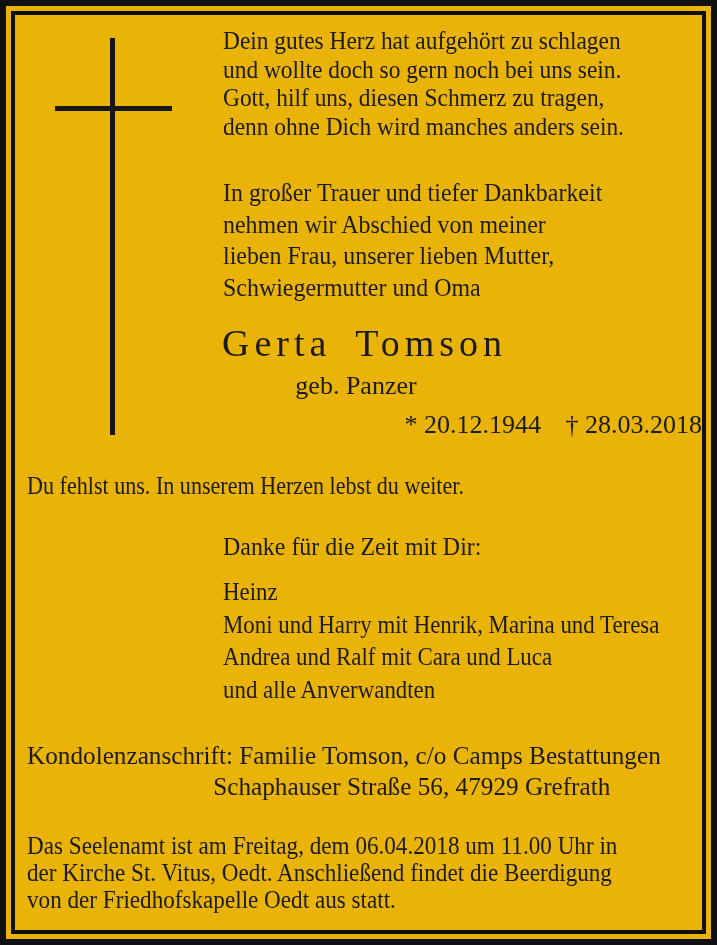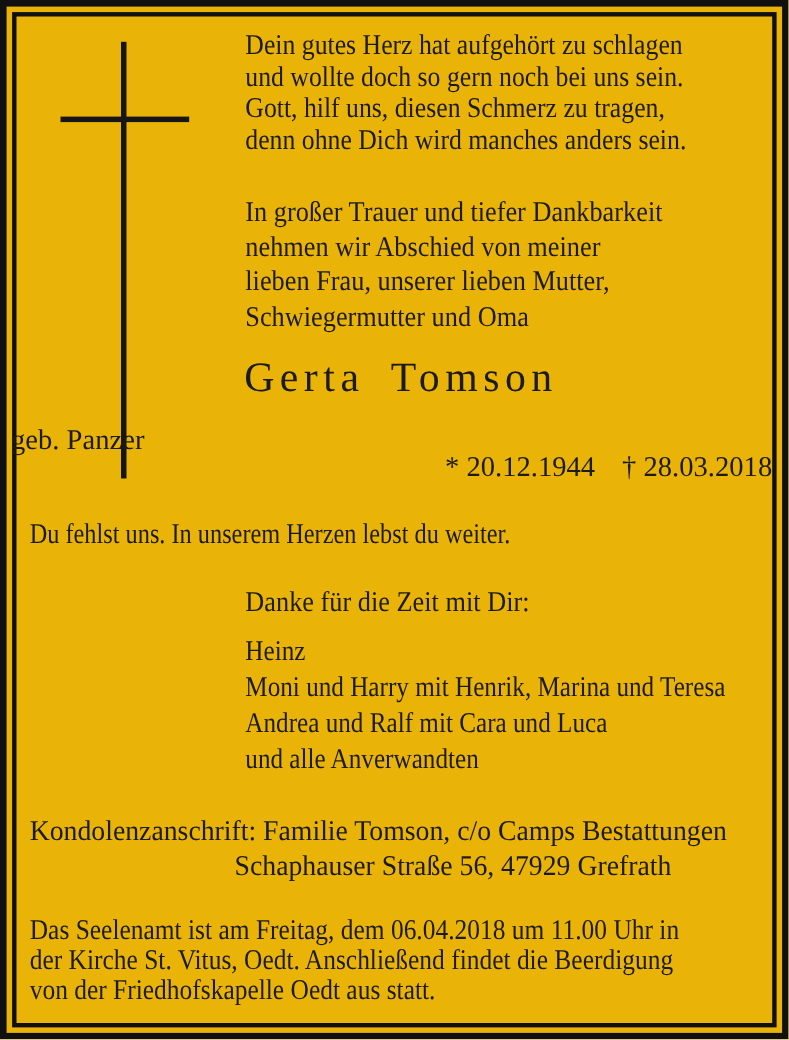--- a/index.html
+++ b/index.html
@@ -59,21 +59,21 @@
   .intro     { left: 223px; top: 177px; line-height: 31.5px; transform: scaleX(.92); }
   .name-line {
     left: 15px; right: 15px; top: 322px;
     text-align: center;
     font-size: 38px;
     letter-spacing: 5px;
     word-spacing: 10px;
     line-height: 42px;
     padding-left: 12px;
   }
-  .maiden-line { left: 10px; right: 15px; top: 371px; line-height: 30px; margin-top: 14px; }
+  .maiden-line { left: 10px; right: 15px; top: 371px; text-align: center; line-height: 30px; }
   .dates-line  { left: 15px; right: 15px; top: 410px; text-align: right; line-height: 30px; }
   .death-date  { margin-left: 18px; }
   .remembrance { left: 27px;  top: 471px; transform: scaleX(.85); }
   .thanks      { left: 223px; top: 532px; transform: scaleX(.92); }
   .mourners    { left: 223px; top: 576px; line-height: 32.5px; transform: scaleX(.88); }
   .condolence  { left: 27px;  top: 741px; line-height: 30.5px; transform: scaleX(.97); }
   .condolence .indent { padding-left: 192px; }
   .service     { left: 27px;  top: 832px; line-height: 27px; transform: scaleX(.89); }
   .line { white-space: nowrap; }
 </style>

